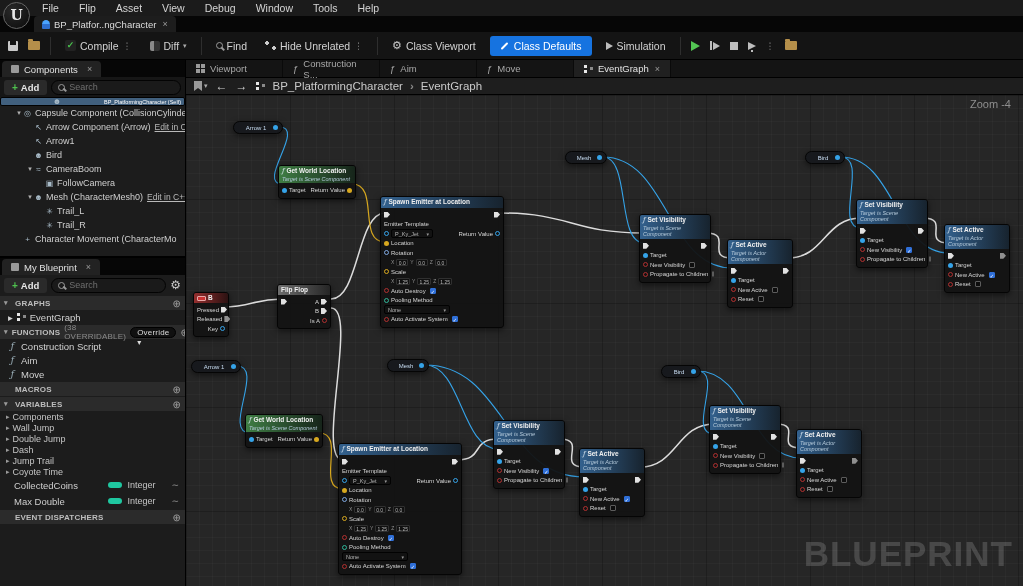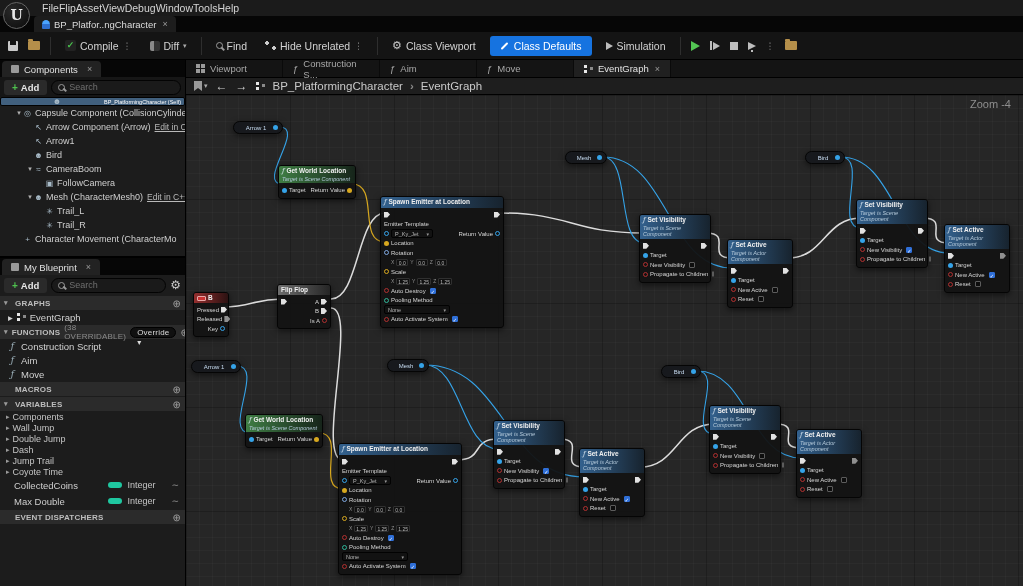--- a/index.html
+++ b/index.html
@@ -167,21 +167,21 @@
     padding:0 4px 0 8px; height:13px; }
   .node.varn .vl { font-size:6px; color:#c8ddf2; white-space:nowrap; margin:0 auto; }
 </style>
 </head>
 <body>
 
 <div class="app">
 
   <div class="menubar">
     <div class="uelogo">U</div>
-    <div id="menu-items" style="display:flex;justify-content:flex-end;">
+    <div id="menu-items" style="display:flex;gap:20px;justify-content:flex-end;">
         <span class="mi">File</span>
         <span class="mi">Flip</span>
         <span class="mi">Asset</span>
         <span class="mi">View</span>
         <span class="mi">Debug</span>
         <span class="mi">Window</span>
         <span class="mi">Tools</span>
         <span class="mi">Help</span>
       </div>
   </div>
@@ -1108,16 +1108,17 @@
                     <span class="pin p-bool hollow"></span>
                     <span class="plbl">Reset</span>
                     <span class="chk"></span>
                   </span>
                   <span class="pside"></span>
                 </div>
               </div>
             </div>
           </div>
         <span class="zoomlbl">Zoom -4</span>
+        <span class="watermark">BLUEPRINT</span>
       </div>
     </div>
   </div>
 </div>
 
 </body></html>

